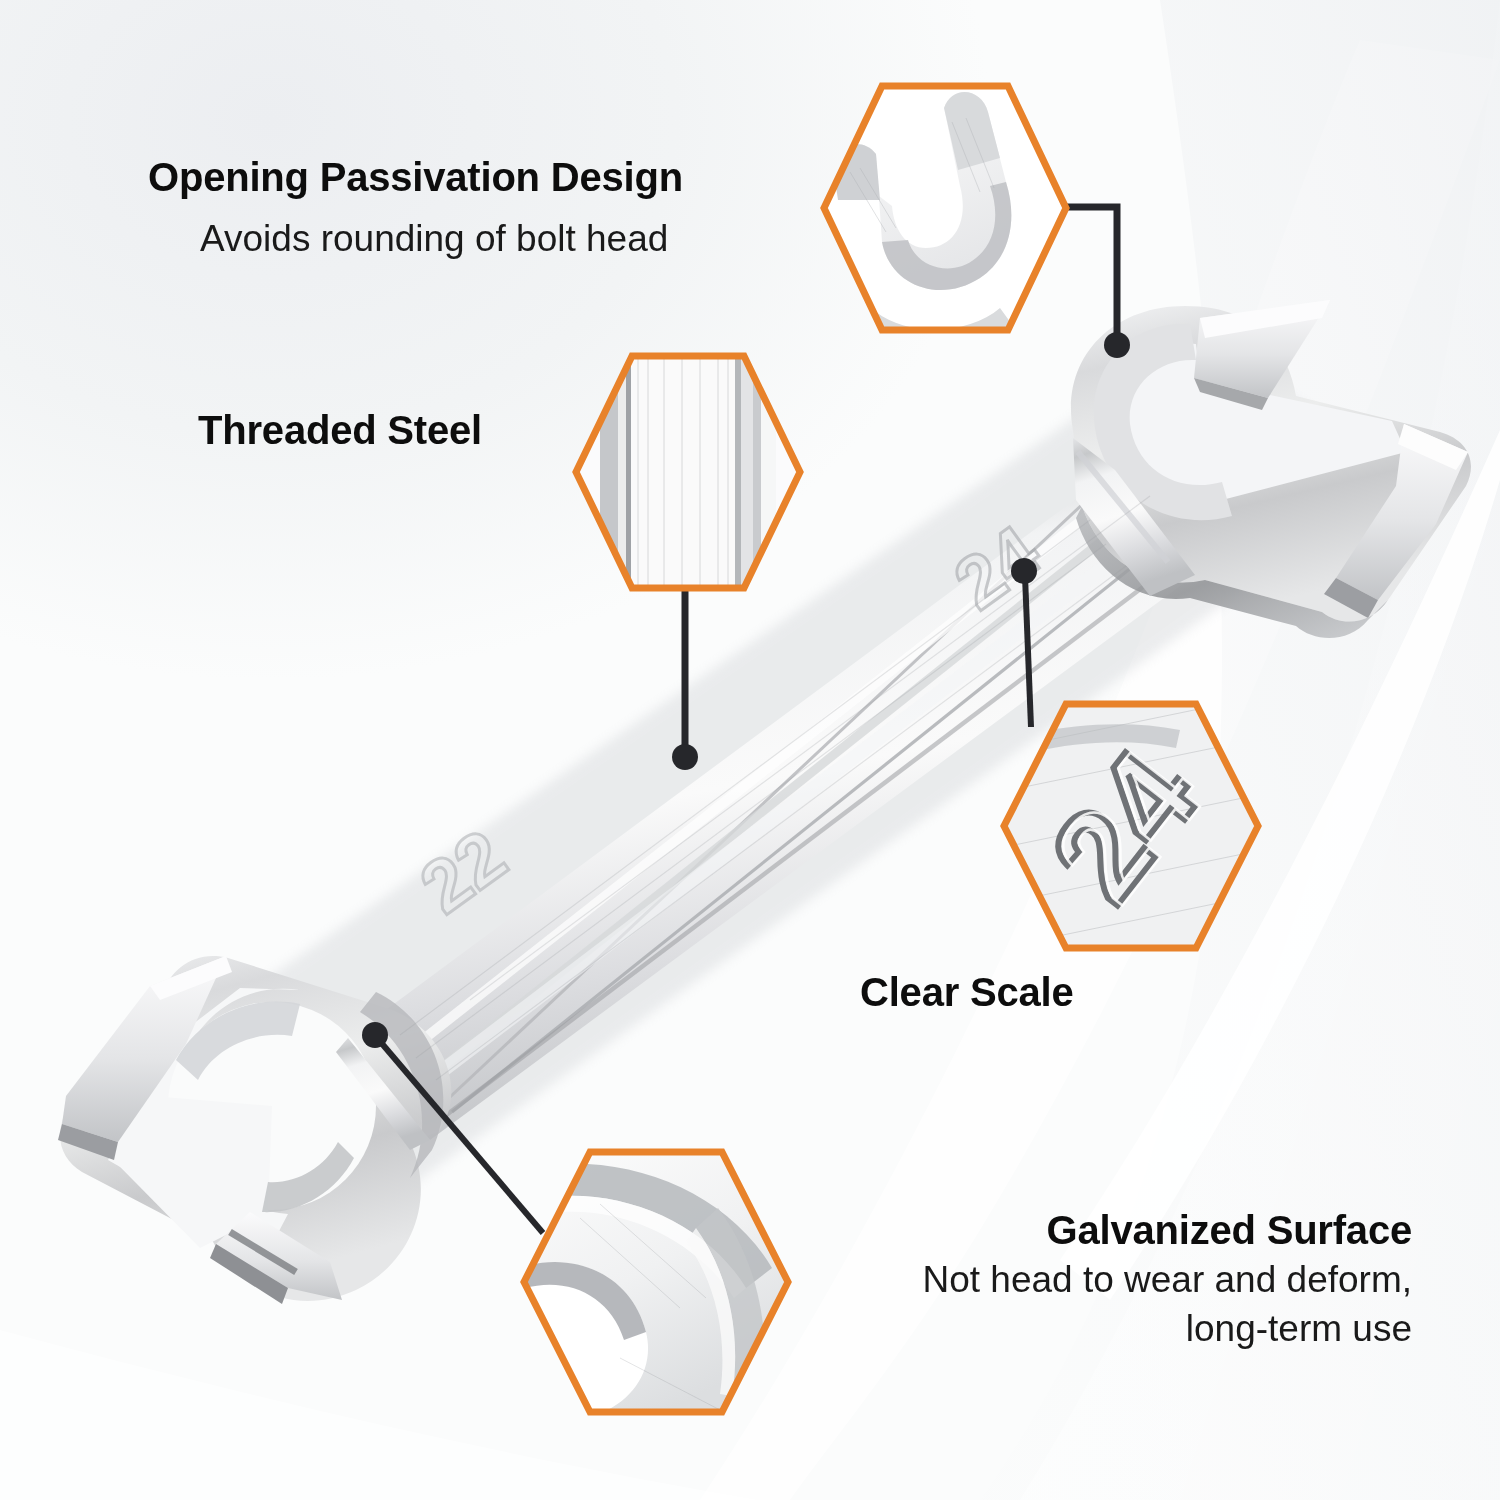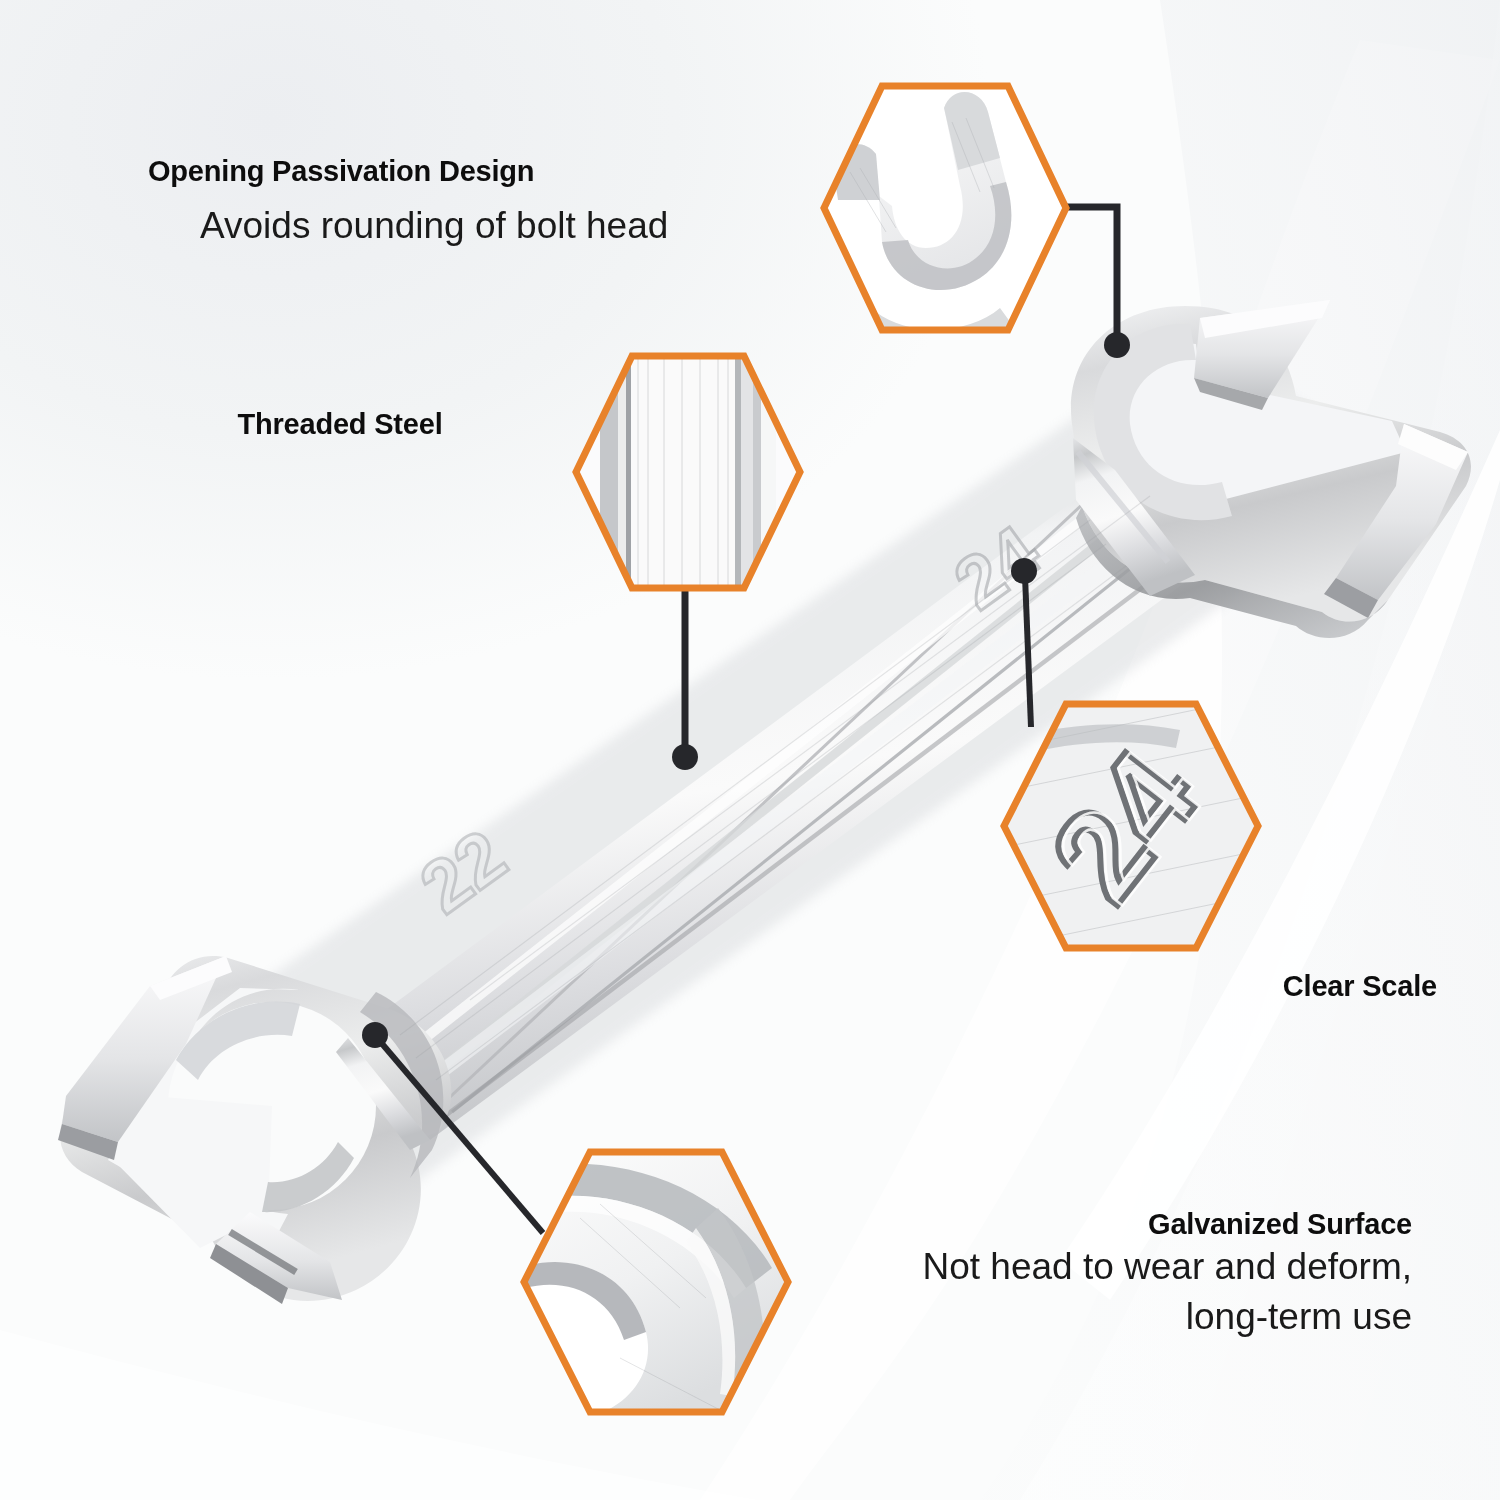--- a/index.html
+++ b/index.html
@@ -17,41 +17,41 @@
     background:
       radial-gradient(ellipse 900px 700px at 18% 8%, #eceef1 0%, #f2f4f5 45%, #fbfcfc 80%),
       linear-gradient(135deg, #e9ecef 0%, #f6f7f8 38%, #ffffff 62%, #f4f5f7 100%);
   }
   .bg-svg { position:absolute; left:0; top:0; width:1500px; height:1500px; }
 
   
   .callout-text { position:absolute; color:#141414; }
   .ct-title {
     font-weight:bold;
-    font-size:29px;
+    font-size:40px;
     line-height:1.12;
     letter-spacing:-0.2px;
     color:#0d0d0d;
     white-space:nowrap;
   }
   .ct-sub {
     font-size:37px;
     line-height:1.22;
     color:#1a1a1a;
     font-weight:400;
   }
 
   #txt-passivation { left:148px; top:155px; text-align:left; }
   #txt-passivation .ct-sub { margin-top:16px; padding-left:52px; }
 
   #txt-threaded { left:110px; top:408px; text-align:center; width:460px; }
   #txt-threaded .ct-title { text-align:center; }
   #txt-threaded .ct-sub { margin-top:4px; }
 
-  #txt-clearscale { left:892px; top:970px; width:545px; text-align:right; }
+  #txt-clearscale { left:860px; top:970px; width:545px; text-align:left; }
   #txt-clearscale .ct-sub { margin-top:6px; }
 
   #txt-galvanized { left:812px; top:1208px; width:600px; text-align:right; }
   #txt-galvanized .ct-sub { margin-top:4px; }
 
   .hex-label { position:absolute; pointer-events:none; }
 </style>
 </head>
 <body>
 

